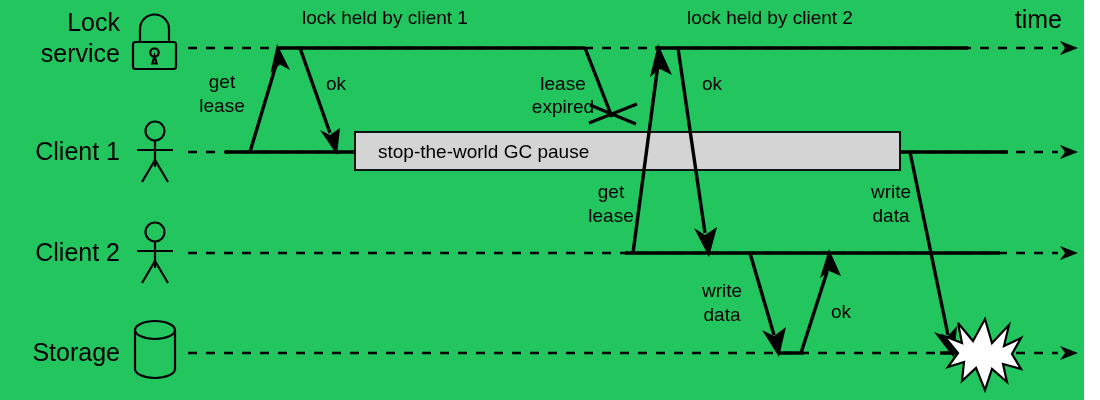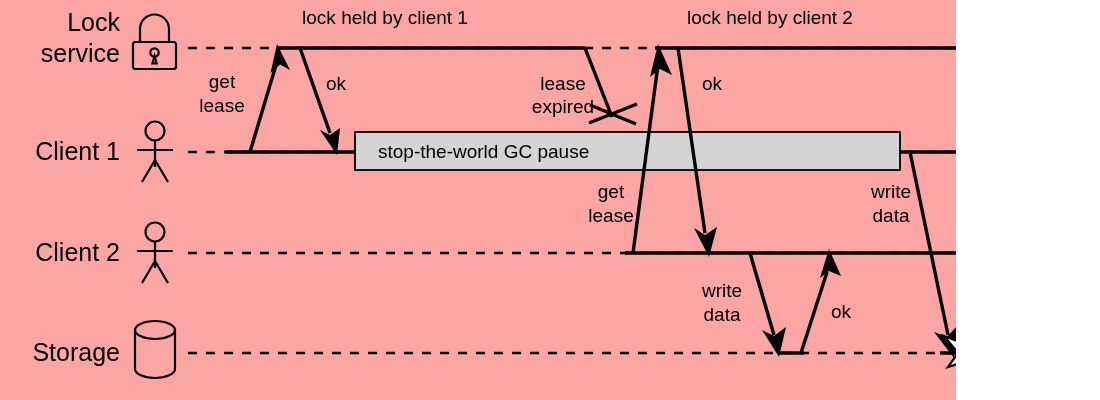--- a/index.html
+++ b/index.html
@@ -5,23 +5,23 @@
   html, body {
     margin: 0;
     padding: 0;
     background: #ffffff;
   }
   body {
     font-family: "Liberation Sans", sans-serif;
   }
   #diagram-root {
     position: relative;
-    width: 956px;
+    width: 1084px;
     height: 400px;
-    background: #fca5a5;
+    background: #22c55e;
     overflow: hidden;
   }
   #diagram-svg {
     position: absolute;
     left: 0;
     top: 0;
     width: 1100px;
     height: 400px;
   }
   .lane-label {

